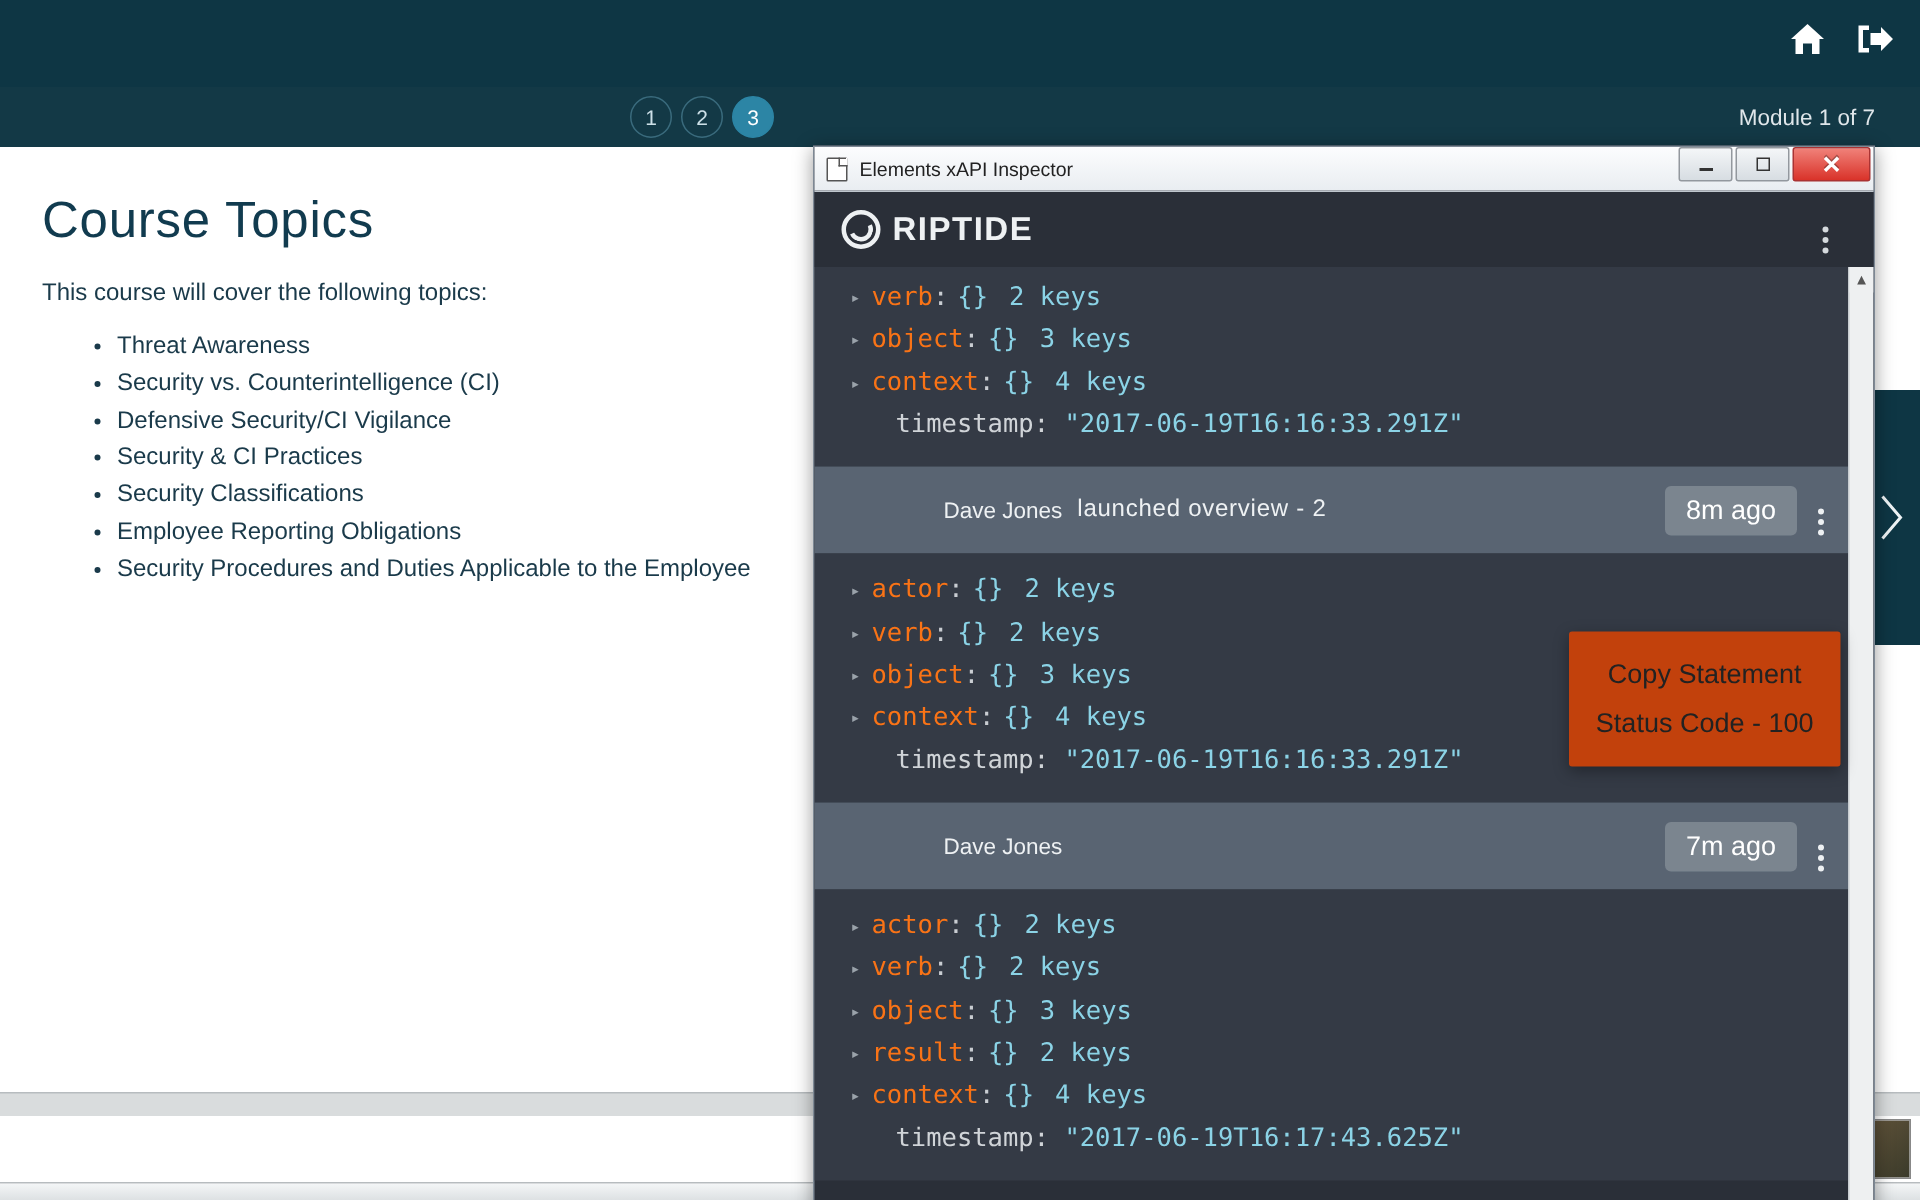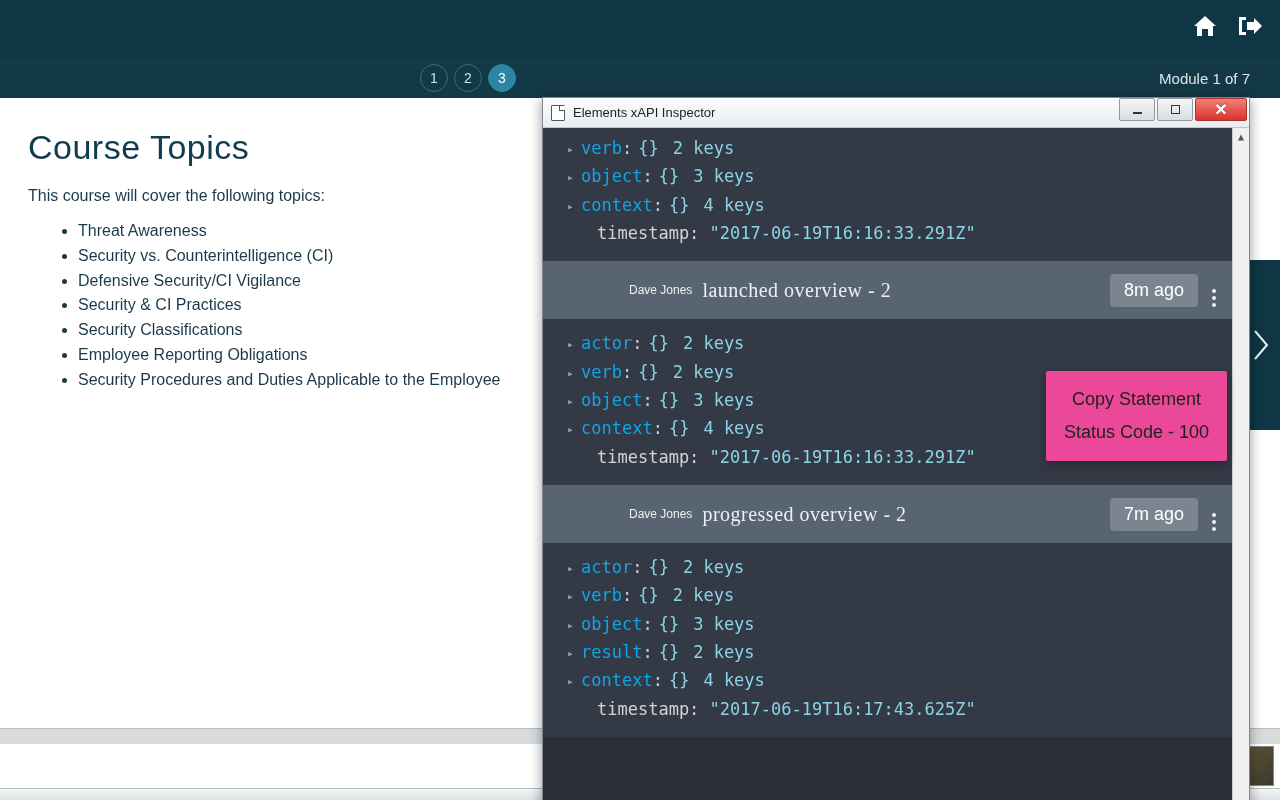--- a/index.html
+++ b/index.html
@@ -52,37 +52,37 @@
   .insp-body { flex: 1; overflow: hidden; position: relative; font-family: "Consolas", "Menlo", monospace; font-size: 17px; }
   .scrollgutter { position: absolute; top: 0; right: 0; bottom: 0; width: 17px; background: #eef0f1; border-left: 1px solid #c7ccd0; }
   .scrollgutter .up, .scrollgutter .down { height: 17px; display:flex; align-items:center; justify-content:center; color:#555; font-size:10px; background:#eef0f1; }
   .scrollgutter .down { position:absolute; bottom:0; left:0; right:0; }
   .scrollgutter .track { position:absolute; top:17px; bottom:17px; left:0; right:0; }
   .entries { position: absolute; top: 0; left: 0; right: 17px; bottom: 0; }
 
   .kvblock { background: #343a45; padding: 10px 0 14px 0; }
   .kv { padding: 1px 0 1px 40px; color: #c9cdd2; line-height: 1.55; }
   .kv .tri { color: #9aa2aa; display: inline-block; width: 14px; margin-left: -16px; font-size: 11px; vertical-align: 1px; }
-  .kv .key { color: #0ea5e9; }
+  .kv .key { color: #f97316; }
   .kv .colon { color: #c9cdd2; }
   .kv .braces, .kv .count { color: #8bd3e6; }
   .kv .braces { margin: 0 8px 0 6px; }
   .kv .count { margin-left: 6px; }
   .kv .ts { color: #d0d4d8; }
   .kv .str { color: #8bd3e6; }
   .kv.timestamp { padding-left: 54px; }
 
   .stmt-bar { height: 58px; background: #596472; display: flex; align-items: center; padding: 0 16px 0 16px; color: #eef1f3; font-size: 20px; }
-  .stmt-bar .who { font-family: Arial, sans-serif; font-size: 12px; margin-right: 10px; margin-left: 70px; }
-  .stmt-bar .what { font-family: Liberation Serif, serif; font-size: 20px; letter-spacing: 0.5px; }
+  .stmt-bar .who { font-family: Arial, sans-serif; font-size: 15px; margin-right: 10px; margin-left: 70px; }
+  .stmt-bar .what { font-family: Liberation Sans, sans-serif; font-size: 16px; letter-spacing: 0.5px; }
   .stmt-bar .ago { margin-left: auto; background: #7b858f; color: #fff; padding: 6px 14px; border-radius: 4px; font-family: Arial, sans-serif; font-size: 18px; white-space: nowrap; }
   .stmt-bar .menu { margin-left: 14px; color: #eef1f3; font-size: 22px; cursor: pointer; }
 
   
-  .popup { position: absolute; background: #ec4899; color: #222; font-family: Arial, sans-serif; font-size: 18px; box-shadow: 0 3px 10px rgba(0,0,0,0.35); padding: 12px 18px; border-radius: 2px; }
+  .popup { position: absolute; background: #c2410c; color: #222; font-family: Arial, sans-serif; font-size: 18px; box-shadow: 0 3px 10px rgba(0,0,0,0.35); padding: 12px 18px; border-radius: 2px; }
   .popup .item { padding: 6px 0; text-align: center; cursor: pointer; white-space: nowrap; }
 
   .ellipsis-v { display: inline-flex; flex-direction: column; gap: 3px; }
   .ellipsis-v span { width: 4px; height: 4px; background: currentColor; border-radius: 50%; }
 </style>
 </head>
 <body>
 
 <div class="topbar">
   <div class="icon">
@@ -141,20 +141,33 @@
         </div>
       <div class="win-btn">
           <div class="sq"></div>
         </div>
       <div class="win-btn close">
           <span>✕</span>
         </div>
     </div>
   </div>
 
+  <div class="insp-header">
+    <div class="brand">
+      <div class="logoicon"></div>
+      <span>RIPTIDE</span>
+    </div>
+    <div class="header-menu">
+      <div class="ellipsis-v">
+          <span></span>
+          <span></span>
+          <span></span>
+        </div>
+    </div>
+  </div>
 
   <div class="insp-body">
     <div class="entries">
 
       <div class="kvblock" style="padding-top:6px;">
         <div class="kv"><span class="tri">▸</span><span class="key">verb</span><span class="colon">:</span><span class="braces">{}</span><span class="count"><span>2</span> keys</span></div>
         <div class="kv"><span class="tri">▸</span><span class="key">object</span><span class="colon">:</span><span class="braces">{}</span><span class="count"><span>3</span> keys</span></div>
         <div class="kv"><span class="tri">▸</span><span class="key">context</span><span class="colon">:</span><span class="braces">{}</span><span class="count"><span>4</span> keys</span></div>
         <div class="kv timestamp"><span class="ts">timestamp:</span> <span class="str">"2017-06-19T16:16:33.291Z"</span></div>
       </div>
@@ -173,21 +186,20 @@
       <div class="kvblock">
         <div class="kv"><span class="tri">▸</span><span class="key">actor</span><span class="colon">:</span><span class="braces">{}</span><span class="count"><span>2</span> keys</span></div>
         <div class="kv"><span class="tri">▸</span><span class="key">verb</span><span class="colon">:</span><span class="braces">{}</span><span class="count"><span>2</span> keys</span></div>
         <div class="kv"><span class="tri">▸</span><span class="key">object</span><span class="colon">:</span><span class="braces">{}</span><span class="count"><span>3</span> keys</span></div>
         <div class="kv"><span class="tri">▸</span><span class="key">context</span><span class="colon">:</span><span class="braces">{}</span><span class="count"><span>4</span> keys</span></div>
         <div class="kv timestamp"><span class="ts">timestamp:</span> <span class="str">"2017-06-19T16:16:33.291Z"</span></div>
       </div>
 
       <div class="stmt-bar">
         <span class="who">Dave Jones</span>
-        <span class="what">progressed overview - 2</span>
         <span class="ago">7m ago</span>
         <div class="menu"><div class="ellipsis-v">
               <span></span>
               <span></span>
               <span></span>
             </div></div>
       </div>
 
       <div class="kvblock">
         <div class="kv"><span class="tri">▸</span><span class="key">actor</span><span class="colon">:</span><span class="braces">{}</span><span class="count"><span>2</span> keys</span></div>

